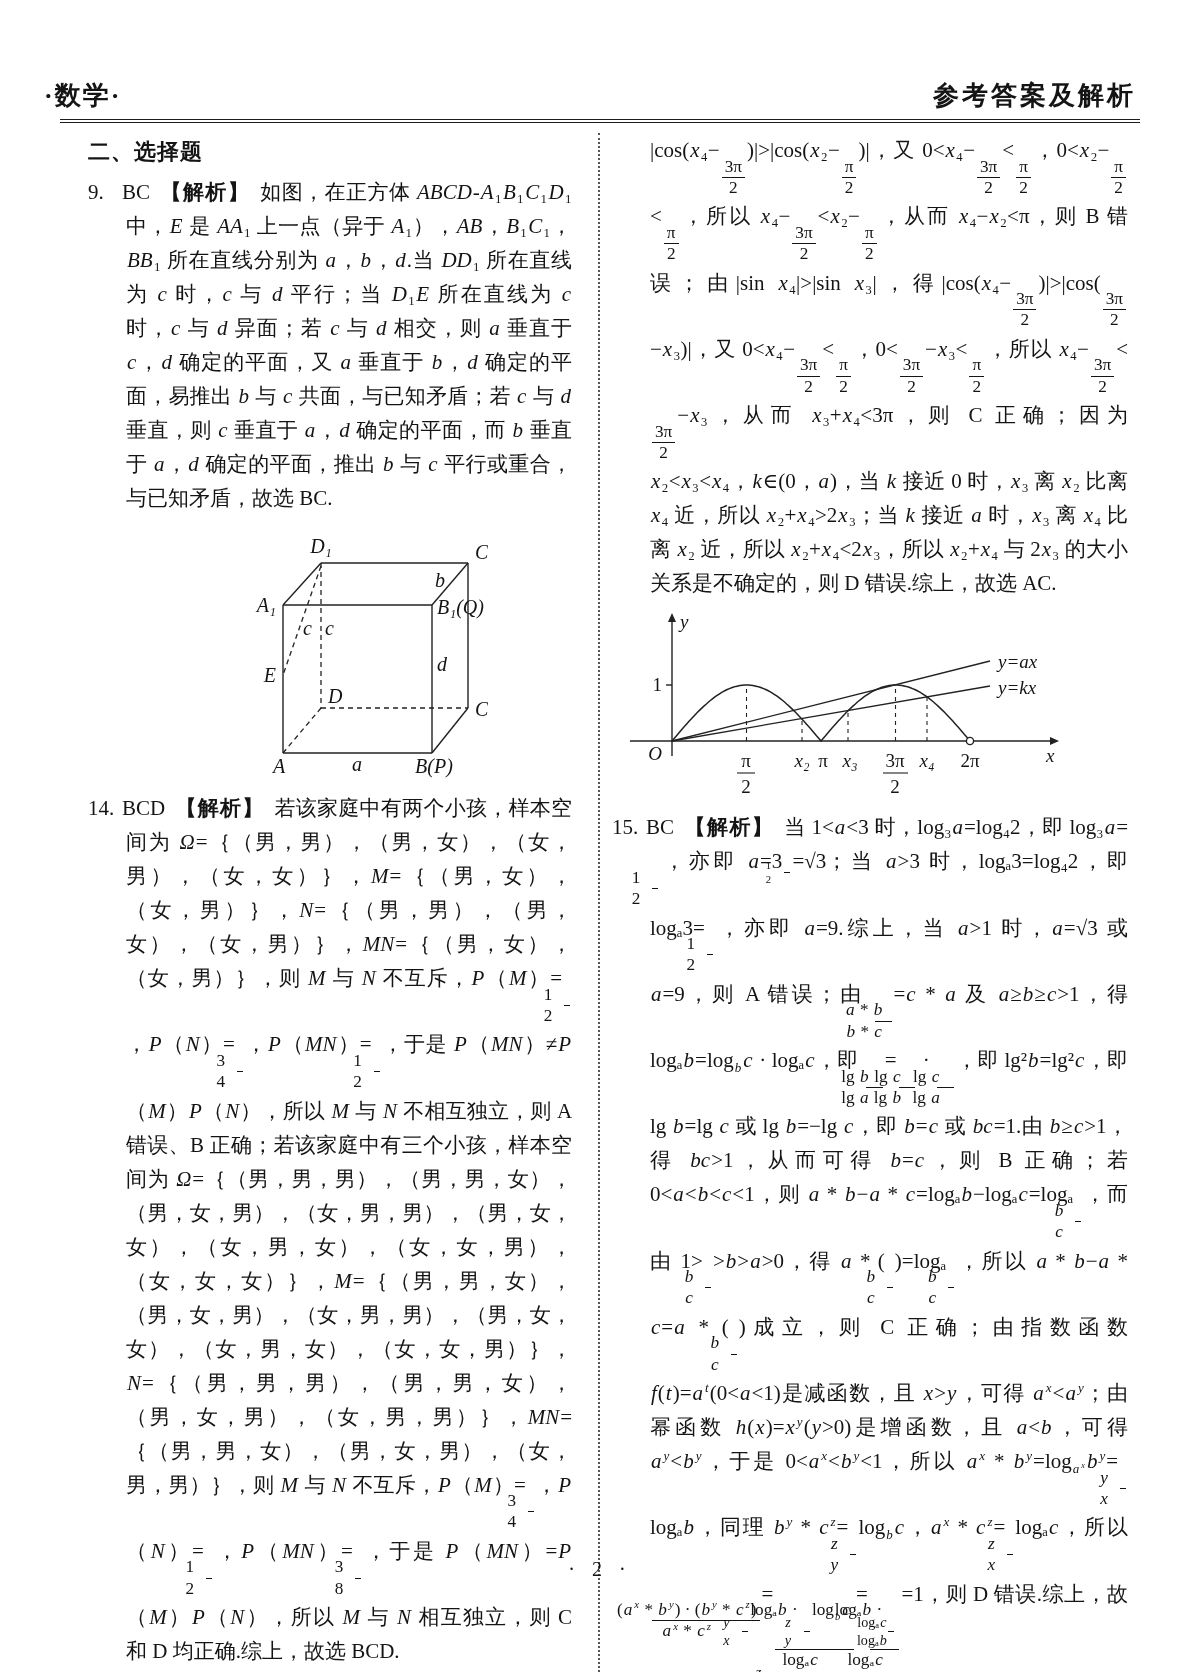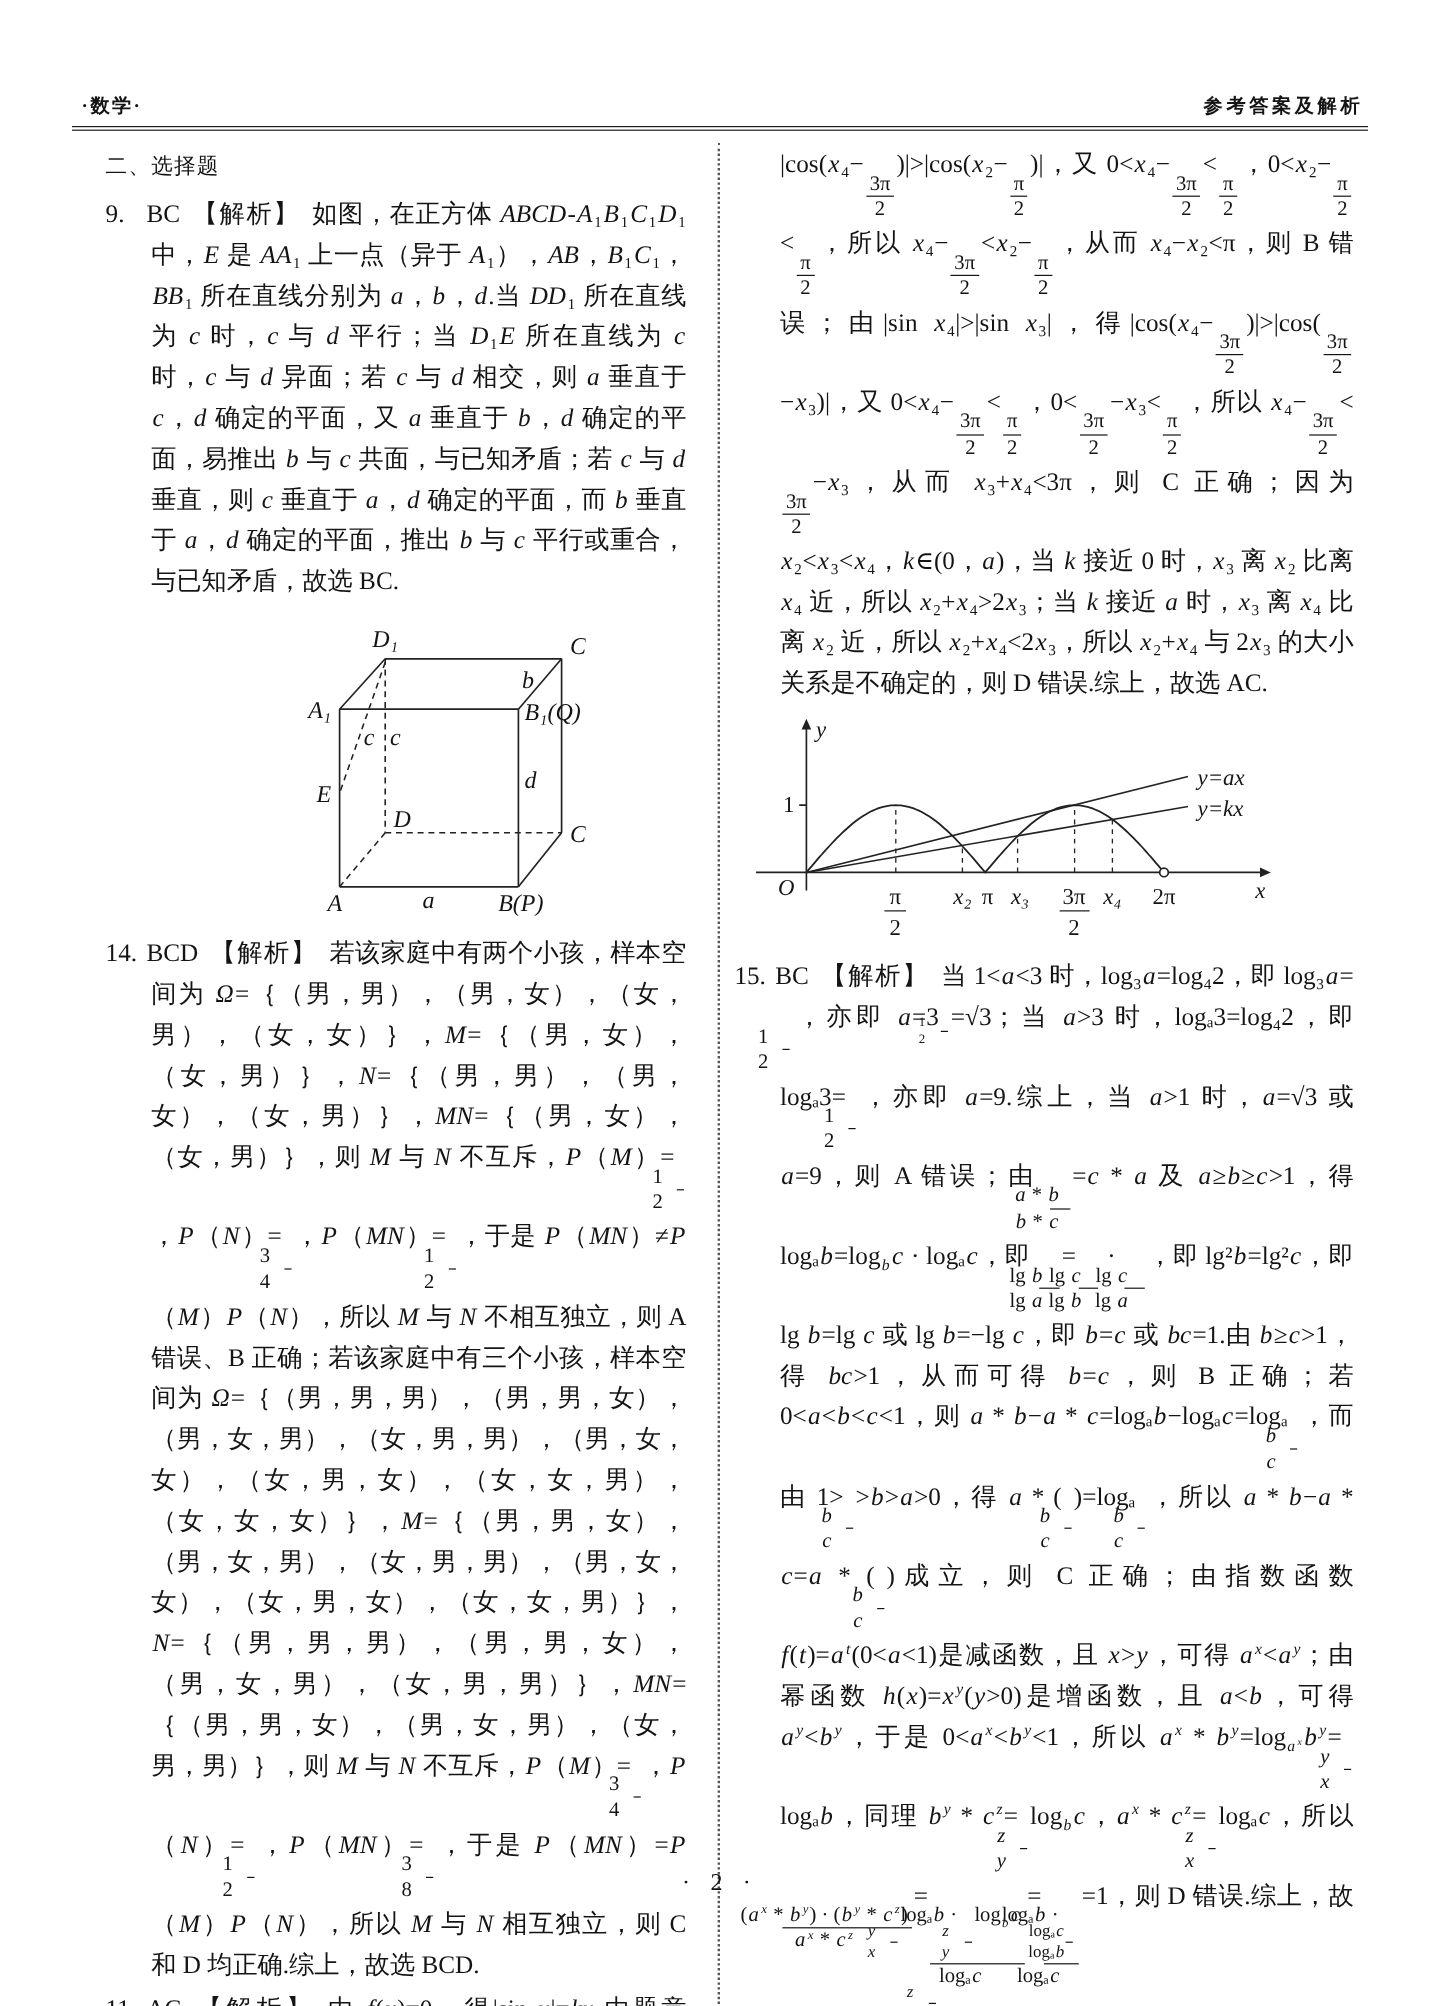--- a/index.html
+++ b/index.html
@@ -1,35 +1,35 @@
 <!DOCTYPE html>
 <html><head>
 <meta charset="utf-8">
 <style>
   html,body{margin:0;padding:0;background:#e8e8e8;}
   .page{position:relative;width:1200px;height:1672px;background:#ffffff;overflow:hidden;
         font-family:"Liberation Serif","DejaVu Serif",serif;color:#141414;font-size:21px;}
   
   .hdr{display:flex;justify-content:space-between;align-items:flex-end;
-       padding:62px 64px 6px 68px;font-size:16px;letter-spacing:2px;}
+       padding:62px 64px 6px 44px;font-size:26px;letter-spacing:2px;}
   .hdr .hl{font-weight:bold;}
   .hdr .hr{font-weight:bold;letter-spacing:3px;margin-top:16px;}
   .rule{margin:0 60px;border-bottom:4px double #1c1c1c;}
   
   .columns{display:flex;align-items:stretch;padding:10px 60px 0 60px;min-height:1430px;}
   .col{text-align:justify;line-height:34px;}
   .col-left{width:512px;padding-left:28px;box-sizing:border-box;}
   .divider{border-left:2px dotted #555;margin-left:26px;}
   .col-right{width:516px;margin-left:12px;box-sizing:border-box;}
-  .sec-title{font-weight:normal;font-size:18px;margin:2px 0 6px 0;letter-spacing:1px;}
+  .sec-title{font-weight:bold;font-size:22px;margin:2px 0 6px 0;letter-spacing:1px;}
   .prob{margin:0 0 3px 0;padding-left:38px;text-indent:-38px;}
   .prob.cont{padding-left:38px;text-indent:0;}
   .pnum{display:inline-block;min-width:30px;text-indent:0;}
   .pans{margin:0 10px 0 4px;}
-  .ptag{font-weight:normal;margin-right:10px;letter-spacing:1px;}
+  .ptag{font-weight:bold;margin-right:10px;letter-spacing:1px;}
   i{font-style:italic;padding:0 1px;}
   sup,sub{font-size:0.62em;line-height:0;}
   
   .fr{display:inline-flex;flex-direction:column;vertical-align:-0.85em;text-align:center;
       font-size:0.82em;line-height:1.18;margin:1px 2px;}
   .fr .fn{border-bottom:1.4px solid #141414;padding:0 3px;}
   .fr .fd{padding:0 3px;}
   
   .fig{display:block;margin:10px 0 8px 0;}
   .fig-cube{margin-left:138px;}

